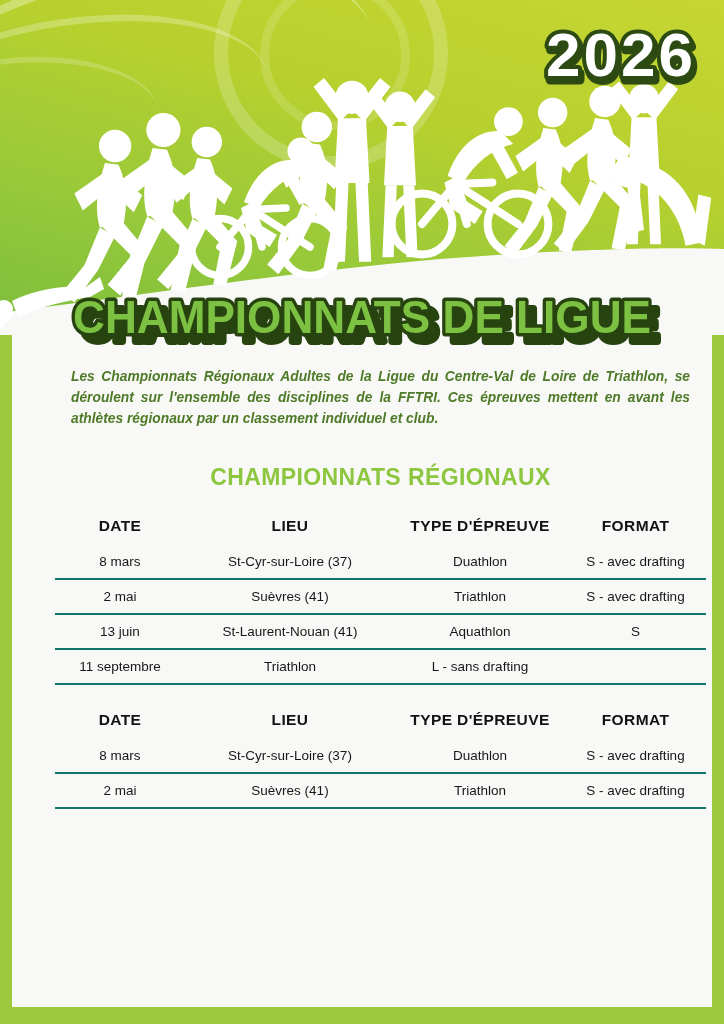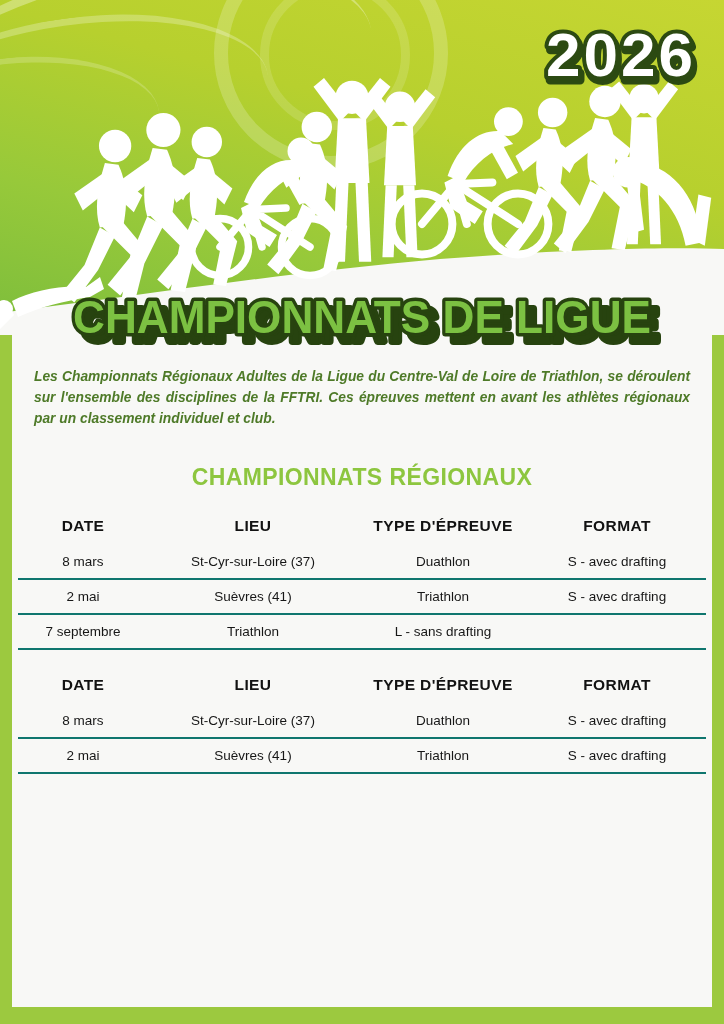--- a/index.html
+++ b/index.html
@@ -7,21 +7,21 @@
   body { font-family:"Liberation Sans","DejaVu Sans",sans-serif; }
 
   .page{
     position:relative; width:724px; height:1024px; overflow:hidden;
     background:#9cc93f; 
   }
 
   
   .panel{
     position:absolute; left:12px; right:12px; top:250px; bottom:17px;
-    background:#f8f8f6; z-index:1;
+    background:#f8f8f6; z-index:1;padding-left:37px;
   }
 
   
   .header{
     position:absolute; top:0; left:0; width:724px; height:335px; z-index:2;
     background:linear-gradient(195deg,#c6d632 0%, #b7d02e 38%, #97c93a 70%, #7cbd3c 100%);
     overflow:hidden;
   }
   .swoosh{ position:absolute; border-radius:50%; border:0 solid rgba(255,255,255,.32); }
   .swoosh.s1{ width:470px; height:210px; border-top-width:10px; left:-95px; top:-34px; transform:rotate(-10deg); }
@@ -89,21 +89,27 @@
           <div class="cell">Duathlon</div>
           <div class="cell">S - avec drafting</div>
         </div>
         <div class="trow tbody-row">
           <div class="cell">2 mai</div>
           <div class="cell">Suèvres (41)</div>
           <div class="cell">Triathlon</div>
           <div class="cell">S - avec drafting</div>
         </div>
         <div class="trow tbody-row">
-          <div class="cell">7 septembre</div>
+          <div class="cell">13 juin</div>
+          <div class="cell">St-Laurent-Nouan (41)</div>
+          <div class="cell">Aquathlon</div>
+          <div class="cell">S</div>
+        </div>
+        <div class="trow tbody-row">
+          <div class="cell">11 septembre</div>
           <div class="cell">Triathlon</div>
           <div class="cell">L - sans drafting</div>
         </div>
       </div>
 
 
       <div class="table">
         <div class="trow thead">
           <div class="cell">DATE</div>
           <div class="cell">LIEU</div>

